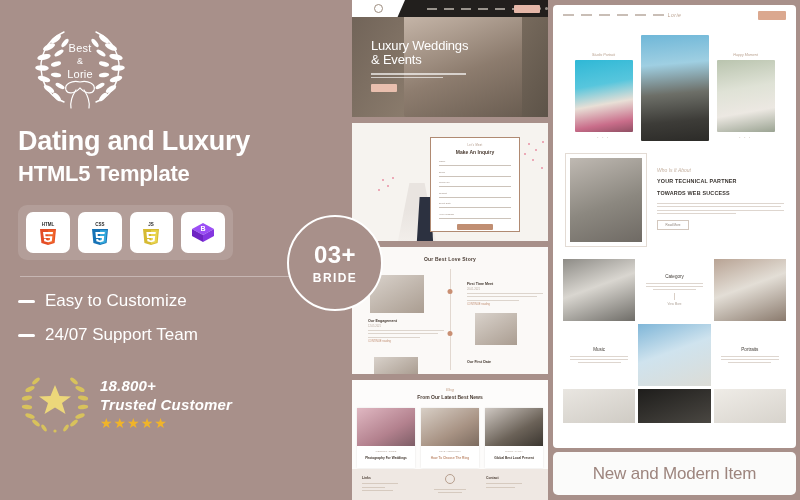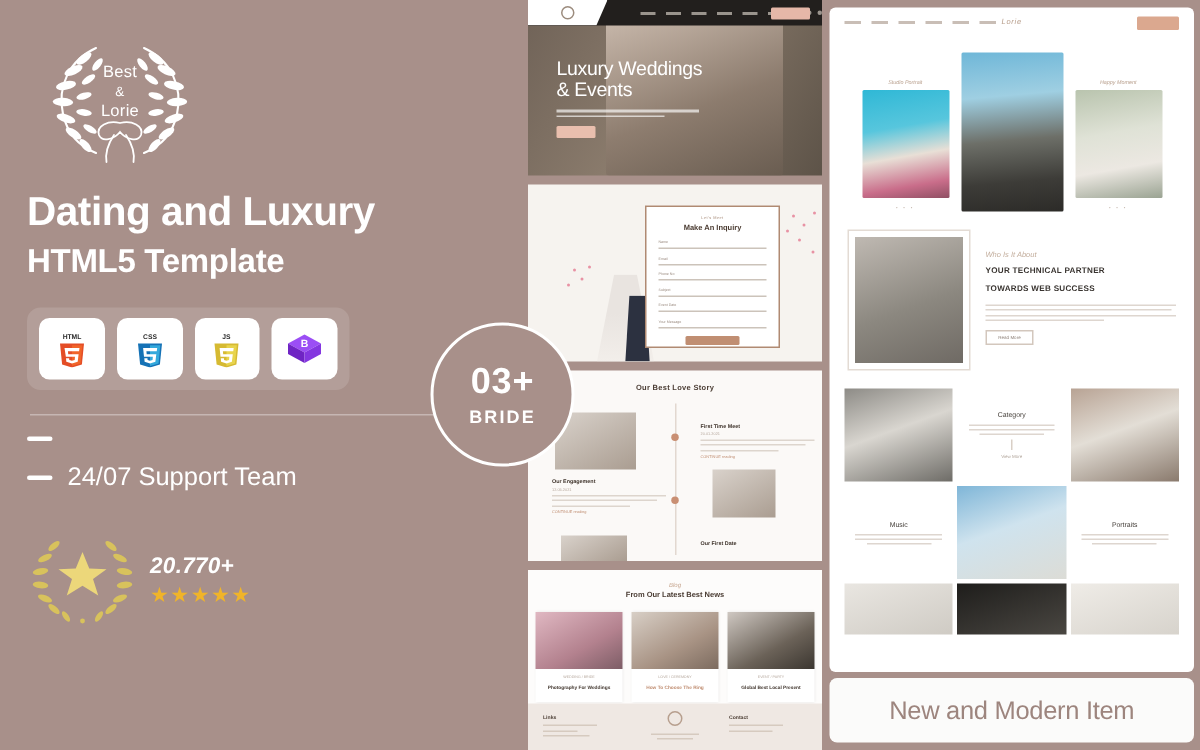--- a/index.html
+++ b/index.html
@@ -290,20 +290,21 @@
         <path d="M24 9 L13 15 L13 22 L24 16 Z" fill="#8436e0"></path>
         <text x="13" y="11" font-size="7" font-weight="bold" fill="#fff" text-anchor="middle" font-family="Liberation Sans, sans-serif">B</text>
       </svg>
     </div>
   </div>
 
   <div class="divider-line"></div>
 
   <div class="feature">
     <span class="dash"></span>
+    <span class="ftext">Easy to Customize</span>
   </div>
   <div class="feature">
     <span class="dash"></span>
     <span class="ftext">24/07 Support Team</span>
   </div>
 
   <div class="trust-row">
     <div class="trust-wreath">
       <svg viewBox="0 0 74 70" width="74" height="70">
         <g fill="#d8c25c">
@@ -320,21 +321,22 @@
           <ellipse cx="65" cy="40" rx="5.2" ry="2.2" transform="rotate(-6 65 40)"></ellipse>
           <ellipse cx="62" cy="49" rx="5" ry="2.1" transform="rotate(-22 62 49)"></ellipse>
           <ellipse cx="56" cy="56" rx="4.6" ry="2" transform="rotate(-40 56 56)"></ellipse>
           <ellipse cx="48" cy="61" rx="4" ry="1.8" transform="rotate(-55 48 61)"></ellipse>
           <circle cx="37" cy="64" r="1.6"></circle>
         </g>
         <path d="M37 18 L41.5 29 L53 29.5 L44 36 L47.5 47 L37 40.5 L26.5 47 L30 36 L21 29.5 L32.5 29 Z" fill="#ecd77a"></path>
       </svg>
     </div>
     <div class="trust-info">
-      <div class="trust-count">20.770+</div>
+      <div class="trust-count">18.800+</div>
+      <div class="trust-label">Trusted Customer</div>
       <div class="stars">★★★★★</div>
     </div>
   </div>
 </div>
 
 <div class="demo-circle">
   <div class="demo-num">03+</div>
   <div class="demo-label">BRIDE</div>
 </div>
 

